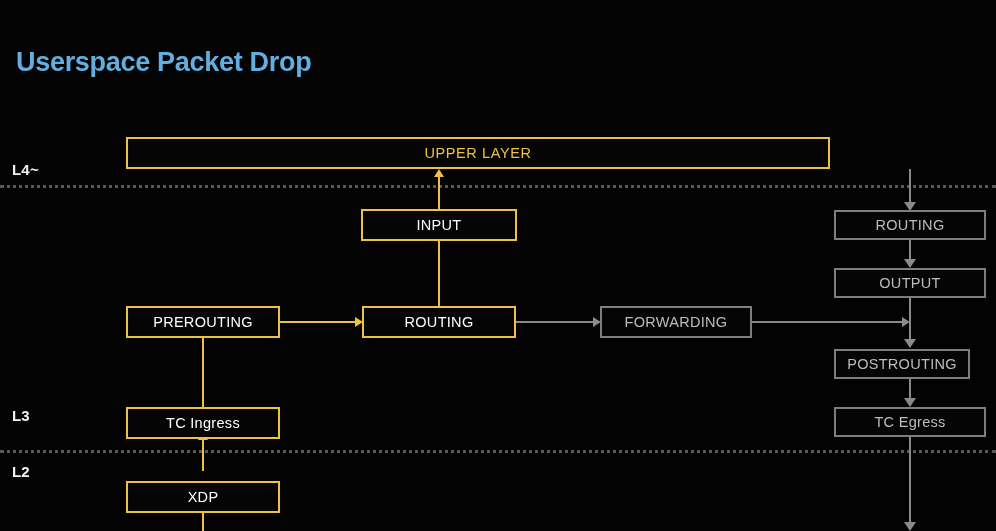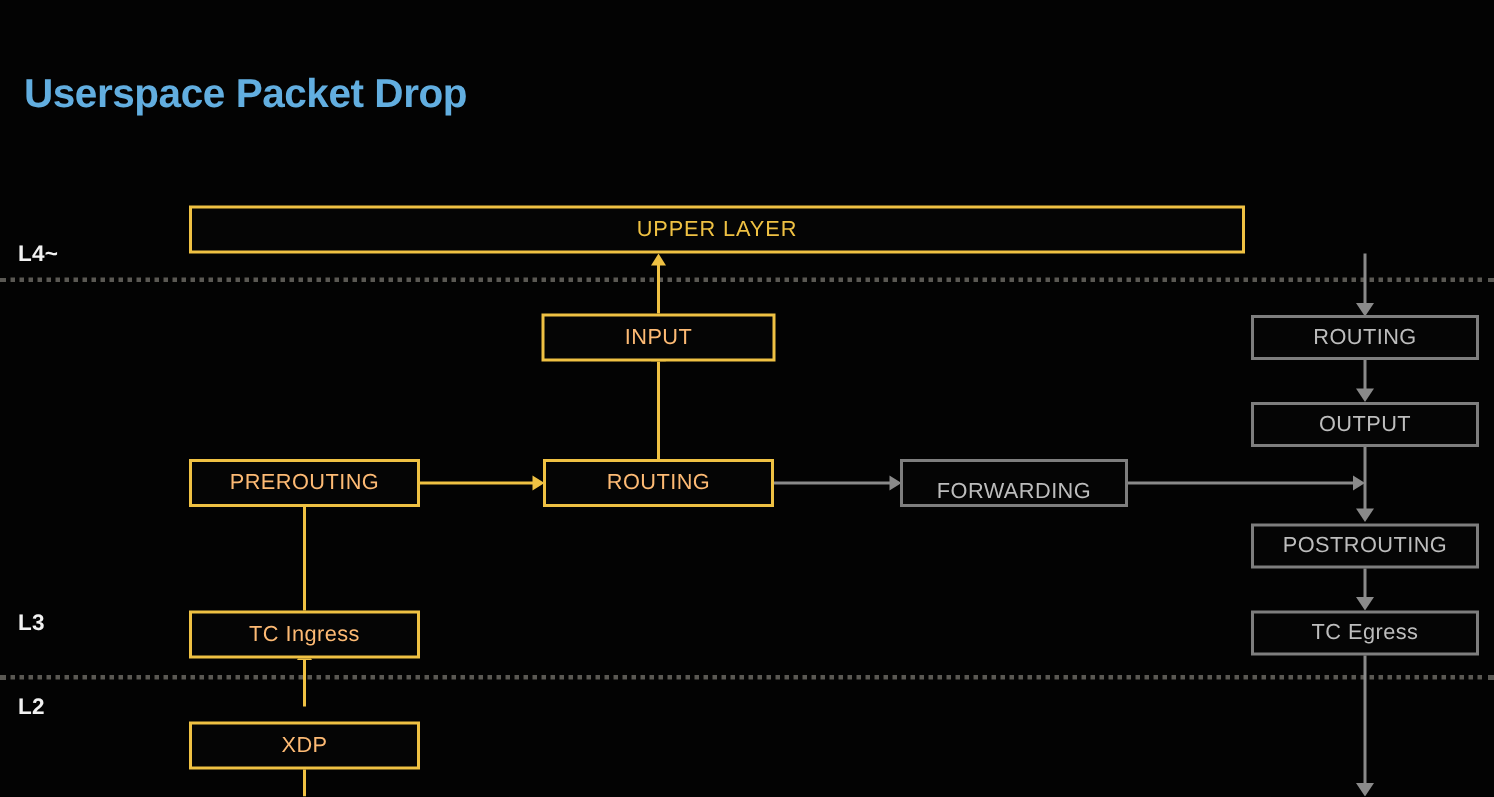--- a/index.html
+++ b/index.html
@@ -26,21 +26,21 @@
     left:0;
   }
 
   .node{
     position:absolute;box-sizing:border-box;
     display:flex;align-items:center;justify-content:center;
     font-size:14.5px;letter-spacing:0.3px;
     background:#050505;
     white-space:nowrap;
   }
-  .node.gold{border:2px solid #EFC143;color:#fdba74;}
+  .node.gold{border:2px solid #EFC143;color:#ffffff;}
   .node.gray{border:2px solid #7E7E7E;color:#BDBDBD;}
 
   .upper{
     position:absolute;box-sizing:border-box;
     border:2px solid #EFC143;color:#EFC143;
     background:#050505;
     display:flex;align-items:center;justify-content:center;
     font-size:14.5px;letter-spacing:0.6px;
   }
 
@@ -116,21 +116,21 @@
   <div class="node gold" style="left:361px;top:168px;width:156px;height:32px;">
     <span>INPUT</span>
   </div>
 
   <div class="line vline" style="left:438px;top:135px;height:33px;"></div>
   <div class="arrowhead ah-up" style="left:434px;top:128px;"></div>
 
   <div class="line hline gray" style="left:516px;top:280px;width:78px;"></div>
   <div class="arrowhead ah-right-gray" style="left:593px;top:276px;"></div>
 
-  <div class="node gray" style="left:600px;top:265px;width:152px;height:32px;align-items:flex-end;">
+  <div class="node gray" style="left:600px;top:265px;width:152px;height:32px;">
     <span>FORWARDING</span>
   </div>
 
   <div class="line hline gray" style="left:752px;top:280px;width:152px;"></div>
   <div class="arrowhead ah-right-gray" style="left:902px;top:276px;"></div>
 
   <div class="upper" style="left:126px;top:96px;width:704px;height:32px;">
     <span>UPPER LAYER</span>
   </div>
 
@@ -145,21 +145,21 @@
   <div class="line vline gray" style="left:909px;top:199px;height:22px;"></div>
   <div class="arrowhead ah-down" style="left:904px;top:218px;"></div>
 
   <div class="node gray" style="left:834px;top:227px;width:152px;height:30px;">
     <span>OUTPUT</span>
   </div>
 
   <div class="line vline gray" style="left:909px;top:257px;height:44px;"></div>
   <div class="arrowhead ah-down" style="left:904px;top:298px;"></div>
 
-  <div class="node gray" style="left:834px;top:308px;width:152px;height:30px;">
+  <div class="node gray" style="left:834px;top:308px;width:136px;height:30px;">
     <span>POSTROUTING</span>
   </div>
 
   <div class="line vline gray" style="left:909px;top:338px;height:22px;"></div>
   <div class="arrowhead ah-down" style="left:904px;top:357px;"></div>
 
   <div class="node gray" style="left:834px;top:366px;width:152px;height:30px;">
     <span>TC Egress</span>
   </div>
 

